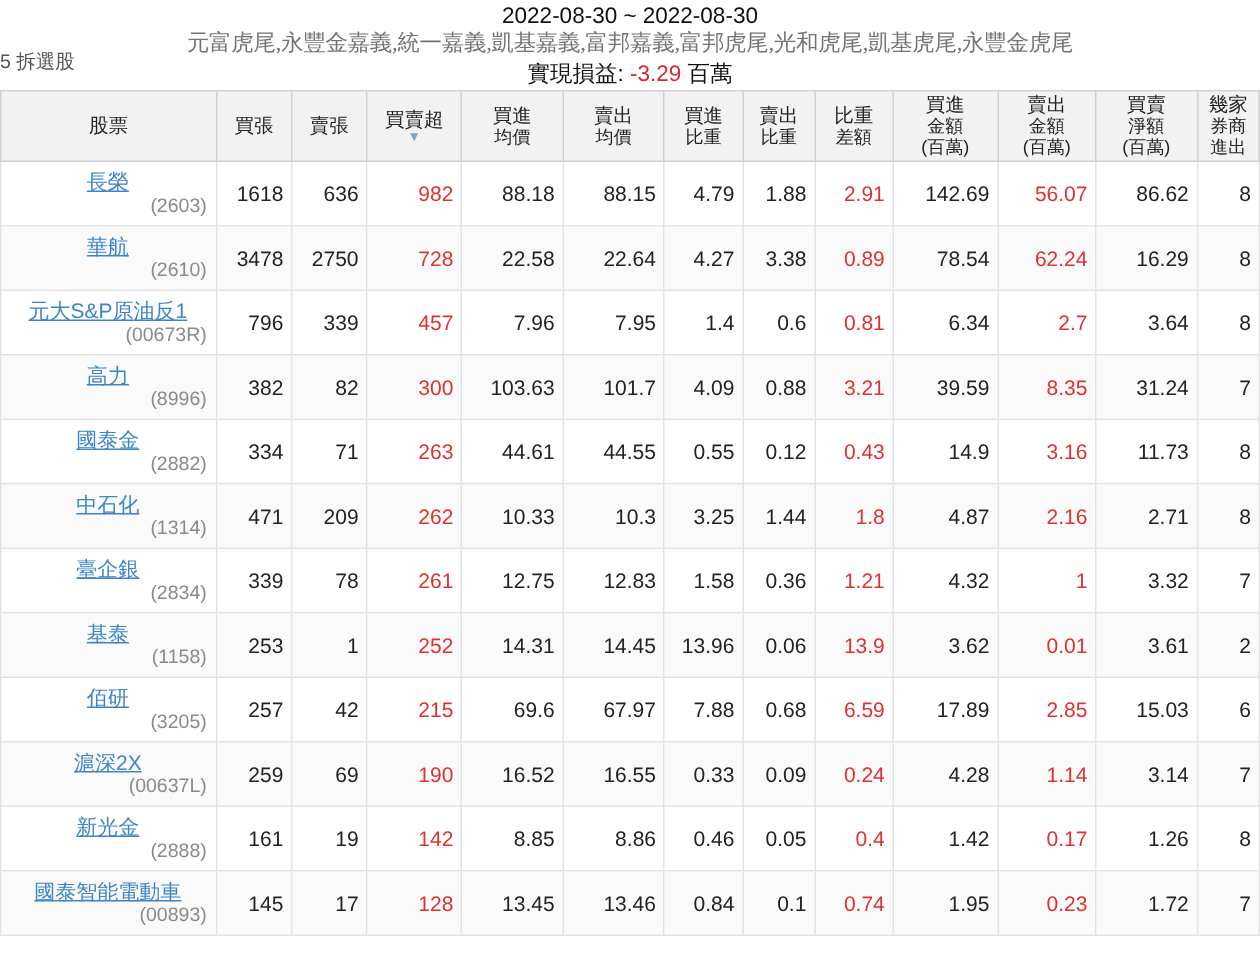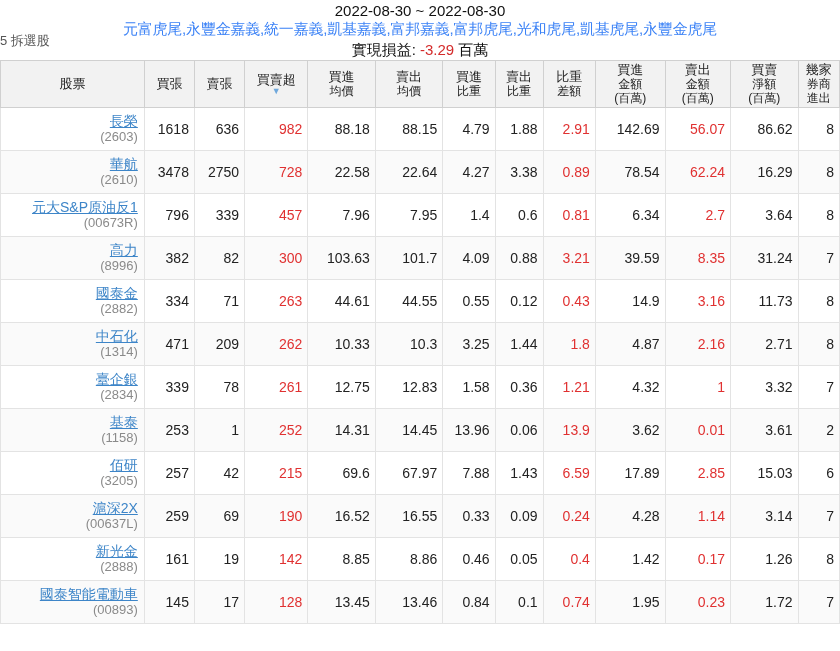--- a/index.html
+++ b/index.html
@@ -24,24 +24,25 @@
     text-align: center;
     padding-top: 2px;
   }
   .date-range {
     font-size: 15px;
     color: #111;
     line-height: 17px;
   }
   .broker-line {
     font-size: 15px;
-    color: #3b82f6;
+    color: #737373;
     line-height: 20px;
     white-space: nowrap;
     letter-spacing: -0.2px;
+    font-family: Liberation Serif, serif;
   }
   .pnl-line {
     font-size: 15px;
     color: #111;
     line-height: 20px;
     margin-top: 1px;
   }
   .pnl-value {
     color: #d42b2b;
     text-align: center;
@@ -101,20 +102,21 @@
     text-align: right;
     line-height: 16px;
     padding-right: 6px;
   }
   .stock-name {
     display: block;
     color: #3d85c8;
     text-decoration: underline;
     white-space: nowrap;
     font-size: 14px;
+    text-align: center;
   }
   .stock-code {
     display: block;
     color: #8a8a8a;
     font-size: 13px;
     white-space: nowrap;
   }
   .red {
     color: #e03131;
   }
@@ -371,21 +373,21 @@
           <td class="name-cell">
             <span class="stock-name">佰研</span>
             <span class="stock-code">(3205)</span>
           </td>
           <td>257</td>
           <td>42</td>
           <td class="red">215</td>
           <td>69.6</td>
           <td>67.97</td>
           <td>7.88</td>
-          <td>1.43</td>
+          <td>0.68</td>
           <td class="red">6.59</td>
           <td>17.89</td>
           <td class="red">2.85</td>
           <td>15.03</td>
           <td>6</td>
         </tr>
         <tr>
           <td class="name-cell">
             <span class="stock-name">滬深2X</span>
             <span class="stock-code">(00637L)</span>

